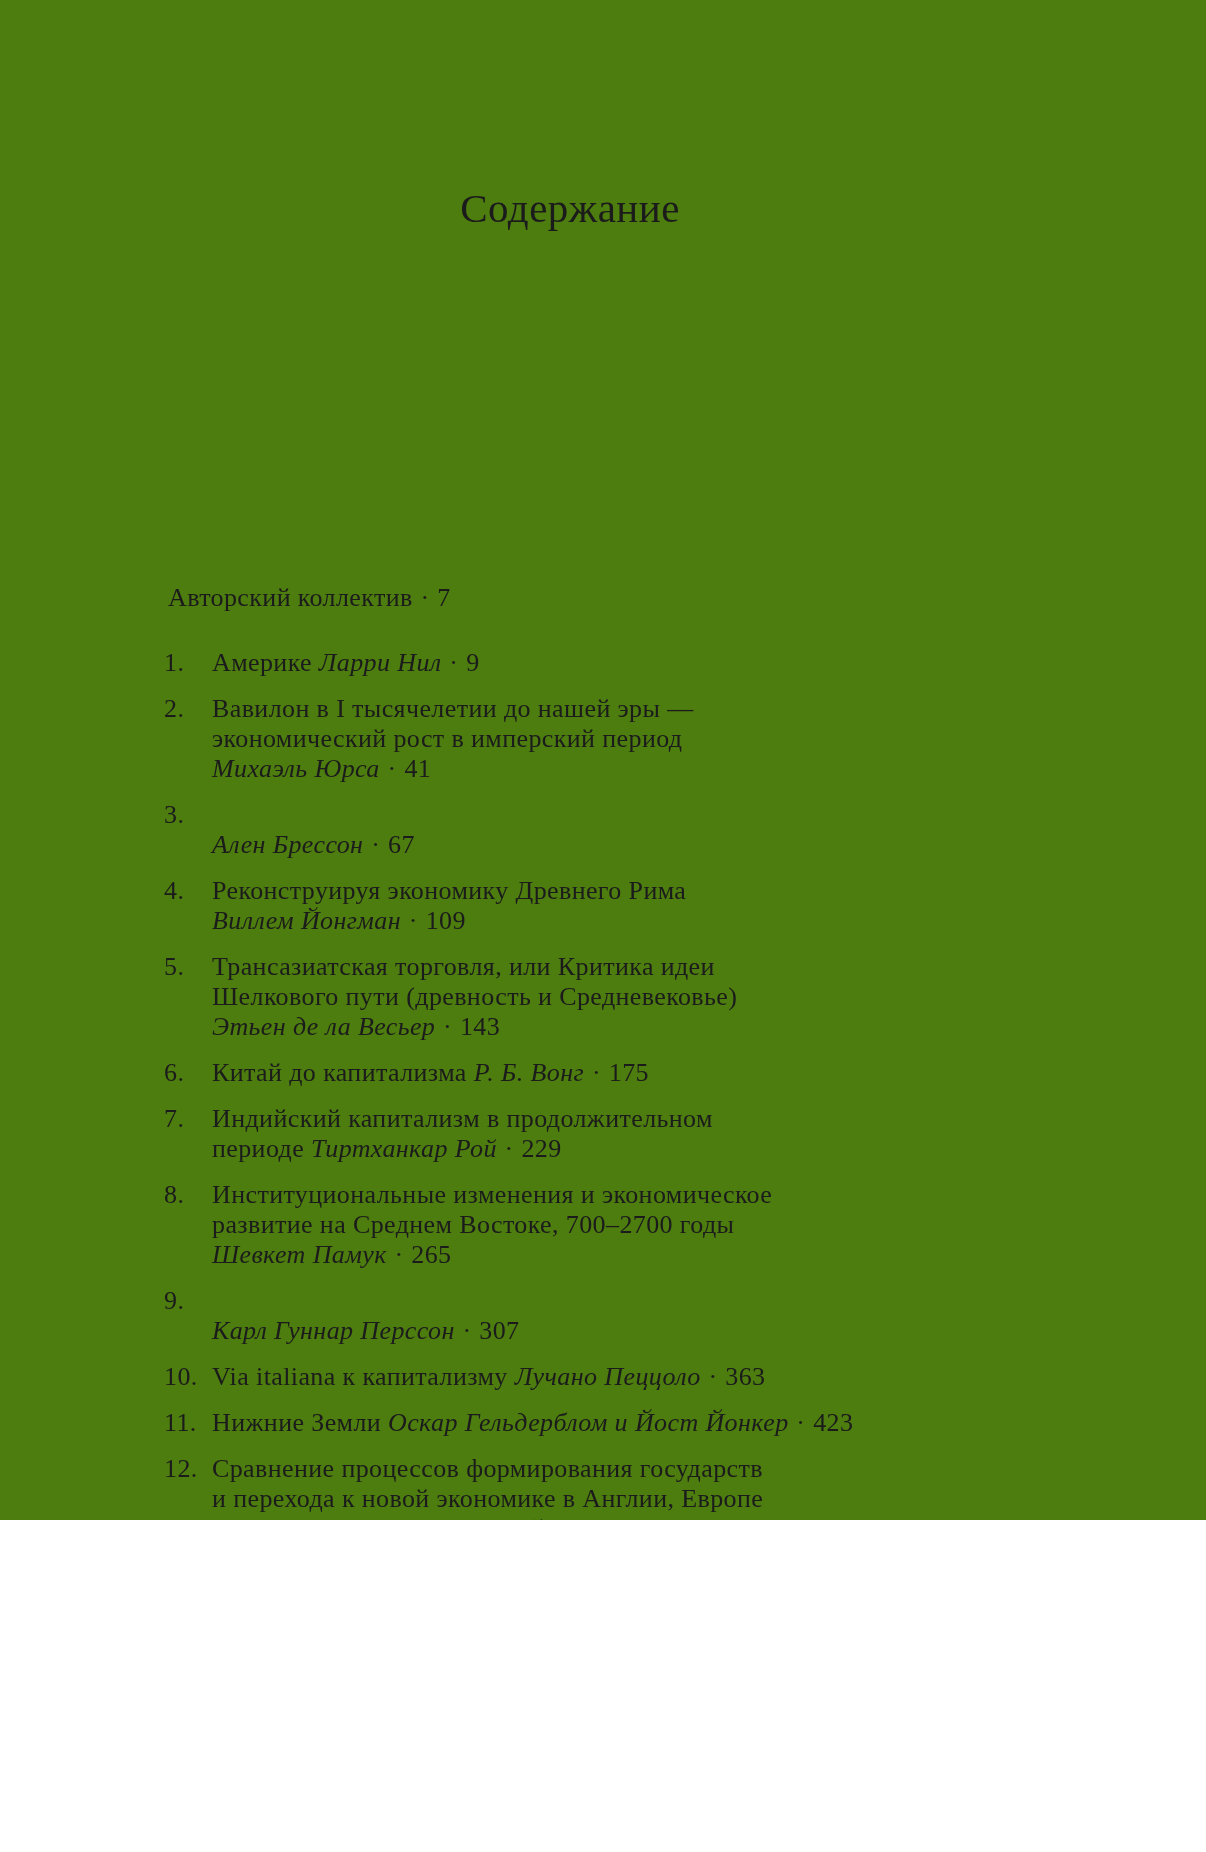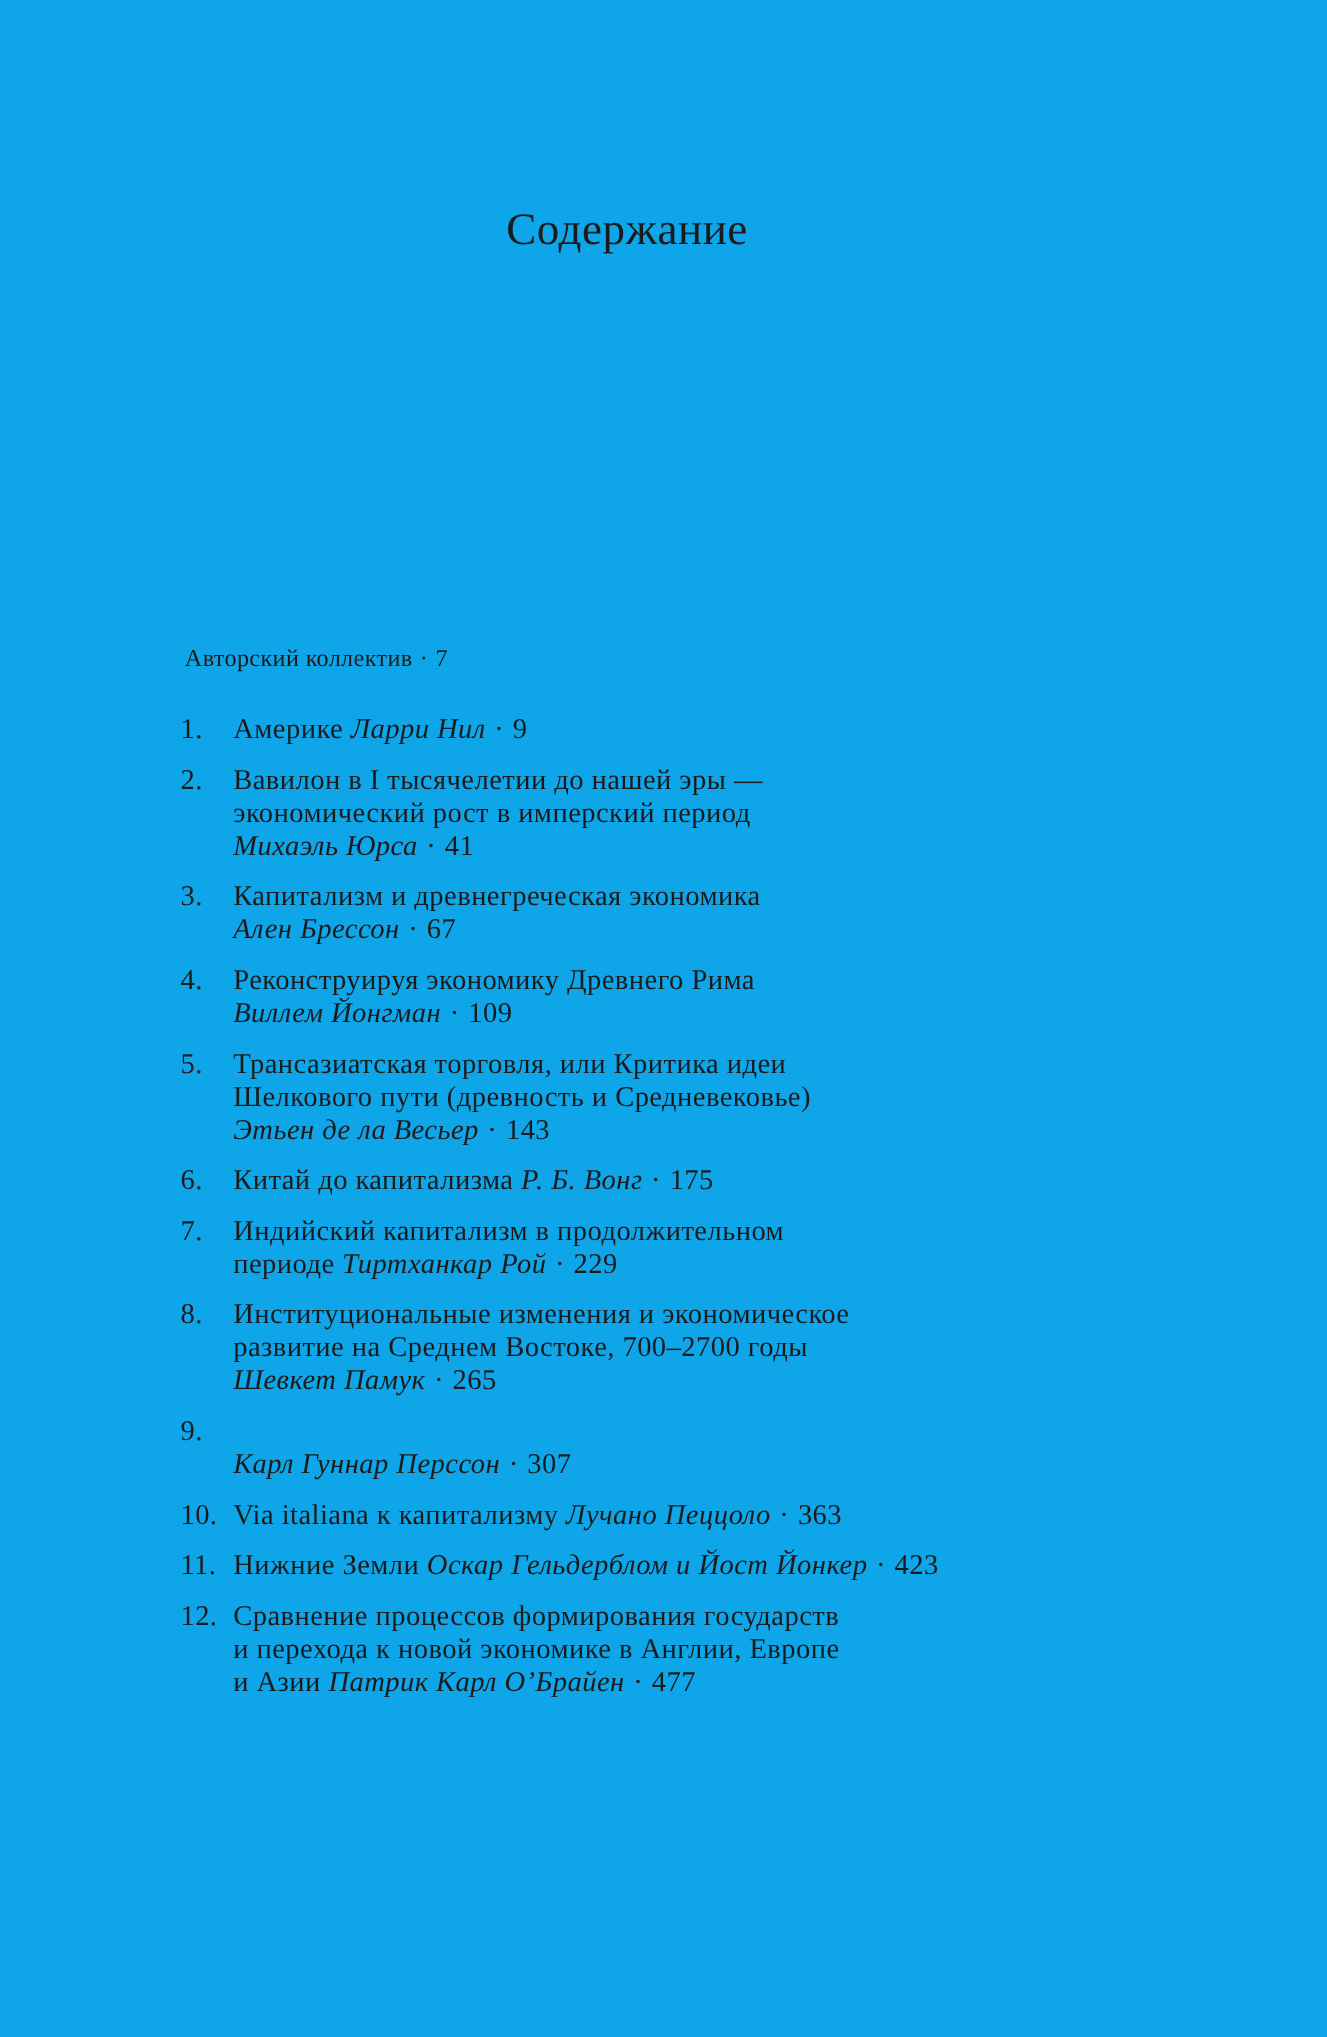--- a/index.html
+++ b/index.html
@@ -5,36 +5,36 @@
   html, body { margin: 0; padding: 0; }
   body {
     width: 1206px; height: 1852px;
     background: #ffffff;
     font-family: "Liberation Serif", serif;
     color: #1b1b1b;
     overflow: hidden;
   }
   .page {
     position: relative;
-    width: 1206px; height: 1852px;
-    background: #0ea5e9;
+    width: 1206px; height: 1520px;
+    background: #4d7c0f;
     overflow: hidden;
   }
   .page-title {
     margin: 184px 0 0 160px;
     width: 820px;
     font-size: 41px;
     font-weight: 400;
     letter-spacing: 0.012em;
     text-align: center;
     line-height: 1.2;
   }
   .authors-line {
     margin: 350px 0 35px 168px;
-    font-size: 22px;
+    font-size: 26px;
     line-height: 30px;
     letter-spacing: 0.015em;
   }
   .dot-sep { margin: 0 0.30em; }
   .toc-list {
     list-style: none;
     margin: 0 0 0 164px;
     padding: 0;
     width: 800px;
     font-size: 26px;
@@ -68,21 +68,21 @@
       <li class="toc-entry">
         <span class="num">1.</span>
         <span class="txt"><span>Америке </span><em>Ларри Нил</em><span class="dot-sep">·</span><span>9</span></span>
       </li>
       <li class="toc-entry">
         <span class="num">2.</span>
         <span class="txt"><span>Вавилон в I тысячелетии до нашей эры —</span><br><span>экономический рост в имперский период</span><br><em>Михаэль Юрса</em><span class="dot-sep">·</span><span>41</span></span>
       </li>
       <li class="toc-entry">
         <span class="num">3.</span>
-        <span class="txt"><span>Капитализм и древнегреческая экономика</span><br><em>Ален Брессон</em><span class="dot-sep">·</span><span>67</span></span>
+        <span class="txt"><br><em>Ален Брессон</em><span class="dot-sep">·</span><span>67</span></span>
       </li>
       <li class="toc-entry">
         <span class="num">4.</span>
         <span class="txt"><span>Реконструируя экономику Древнего Рима</span><br><em>Виллем Йонгман</em><span class="dot-sep">·</span><span>109</span></span>
       </li>
       <li class="toc-entry">
         <span class="num">5.</span>
         <span class="txt"><span>Трансазиатская торговля, или Критика идеи</span><br><span>Шелкового пути (древность и Средневековье)</span><br><em>Этьен де ла Весьер</em><span class="dot-sep">·</span><span>143</span></span>
       </li>
       <li class="toc-entry">

